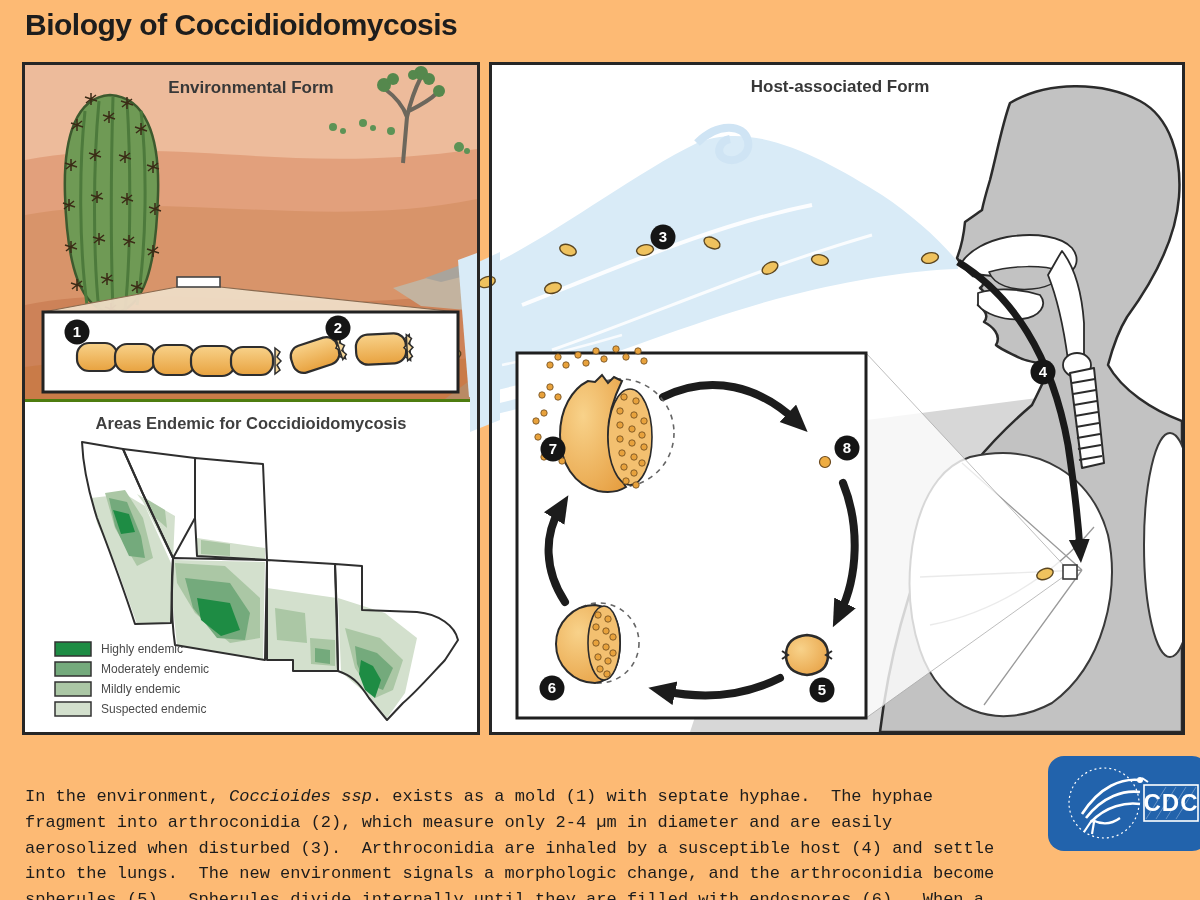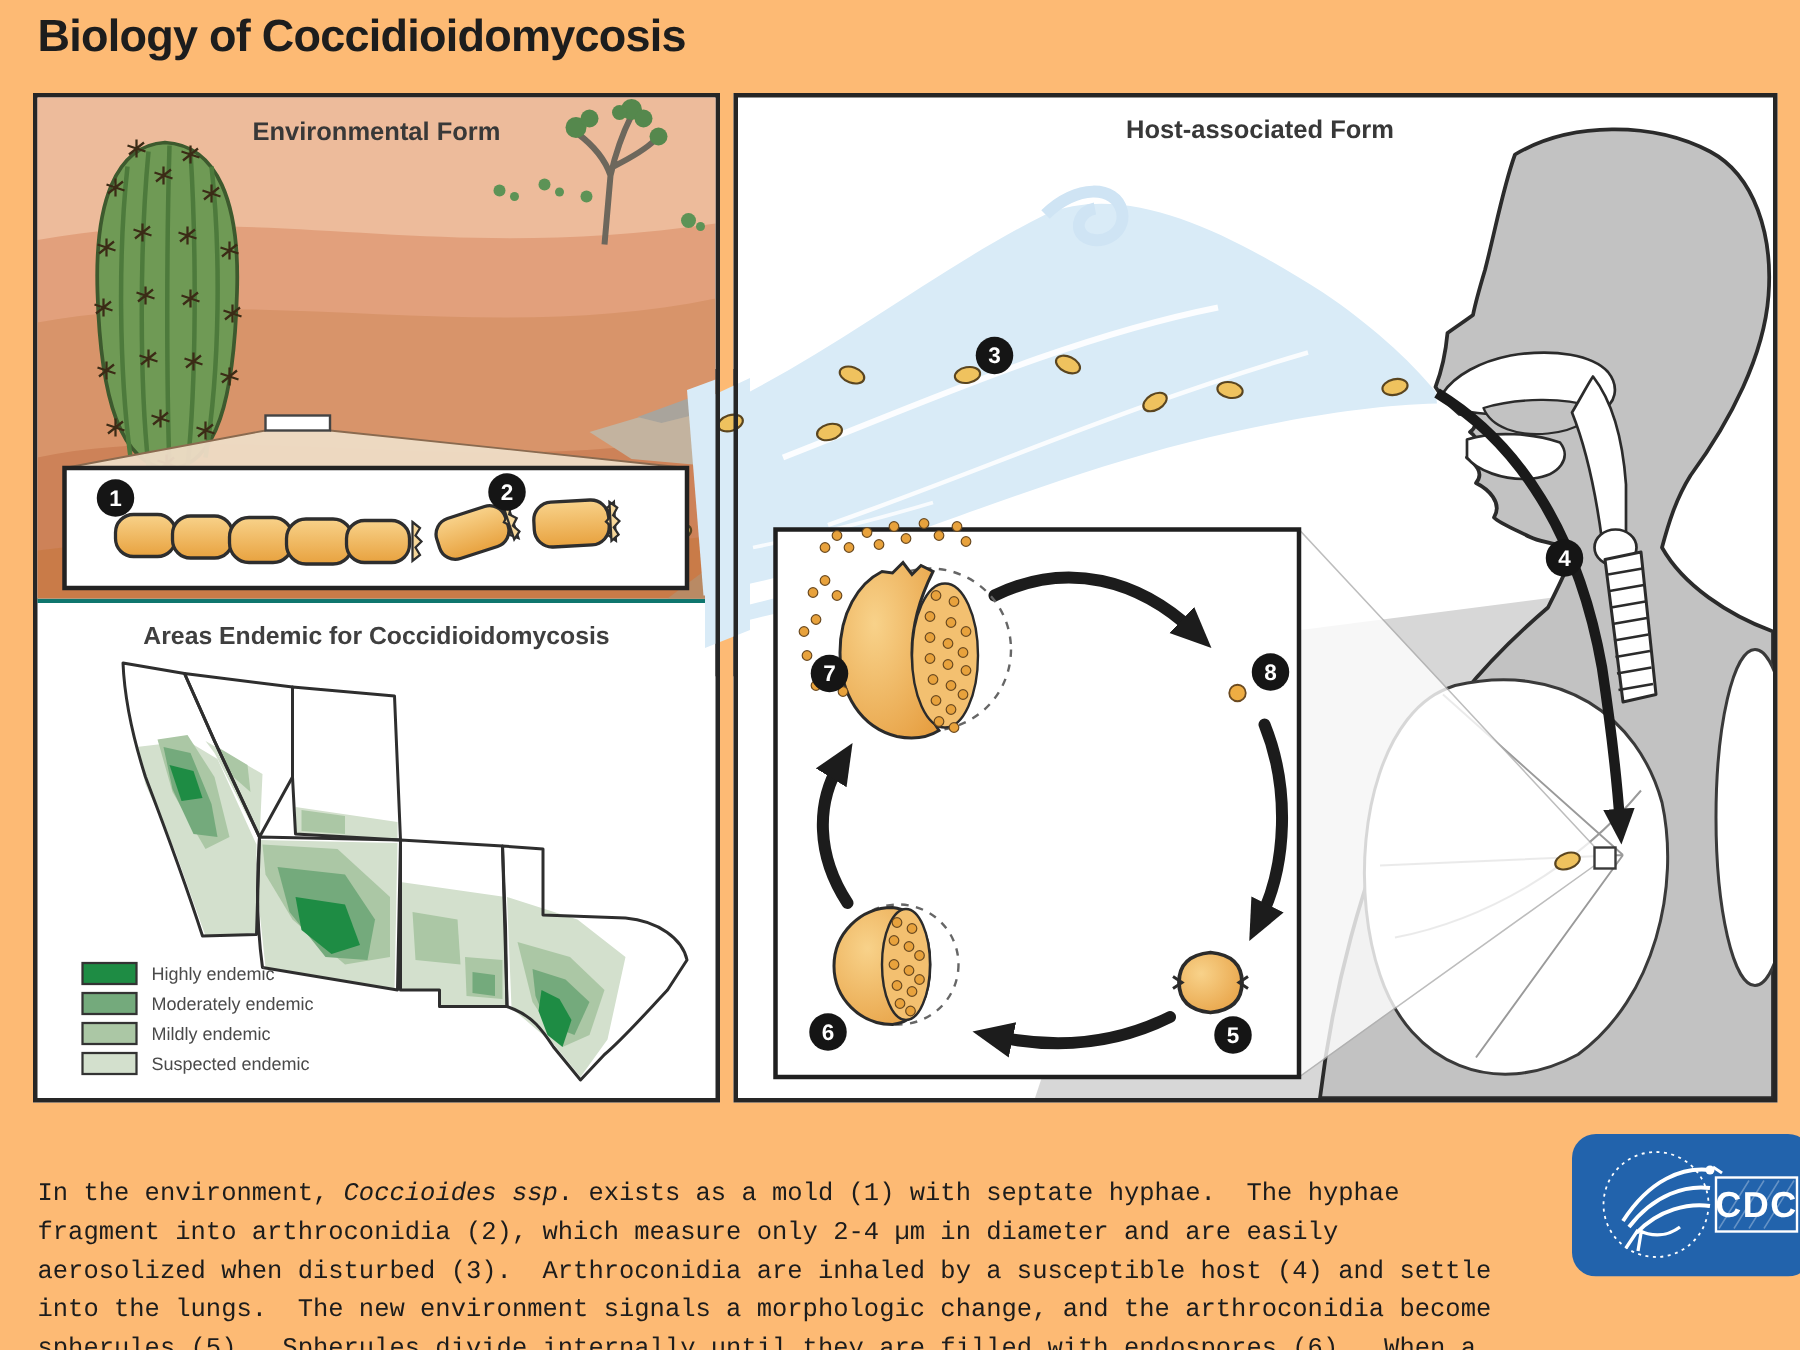--- a/index.html
+++ b/index.html
@@ -3,21 +3,21 @@
 <meta charset="utf-8">
 <style>
   html,body{margin:0;padding:0;background:#fff;}
   .figure{position:relative;width:1200px;height:900px;background:#fdba74;overflow:hidden;
           font-family:"Liberation Sans","DejaVu Sans",sans-serif;}
   .page-title{position:absolute;left:25px;top:8px;font-size:30px;font-weight:bold;
               color:#1d1d1d;letter-spacing:-.5px;}
   .panel{position:absolute;border:3px solid #262626;background:#fff;box-sizing:border-box;}
   .panel-env{left:22px;top:62px;width:458px;height:673px;}
   .panel-host{left:489px;top:62px;width:696px;height:673px;}
-  .map-area{border-top:3px solid #0f766e;}
+  .map-area{border-top:3px solid #4d7c0f;}
   svg{display:block;}
   svg text{font-family:"Liberation Sans","DejaVu Sans",sans-serif;}
   .scene-label{font-size:17px;font-weight:bold;fill:#383838;}
   .map-title{font-size:16.5px;font-weight:bold;fill:#3f3f3f;}
   .legend-label{font-size:12px;fill:#4a4a4a;}
   .badge-num{font-size:15px;font-weight:bold;fill:#fff;text-anchor:middle;}
   .caption{position:absolute;left:25px;top:784px;width:978px;font-size:17px;line-height:1.52;
            color:#1c1c1c;white-space:pre-wrap;font-family:Liberation Mono, monospace;}
   .caption .sp{font-style:italic;}
   .logo{position:absolute;left:1008px;top:756px;padding-left:40px;}

